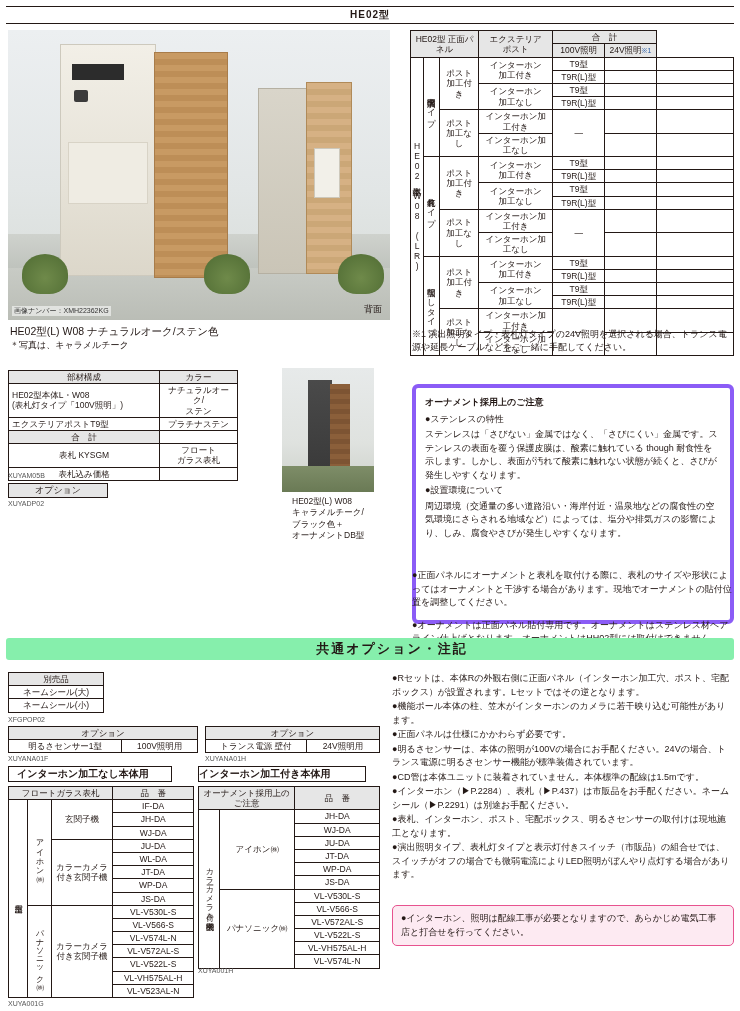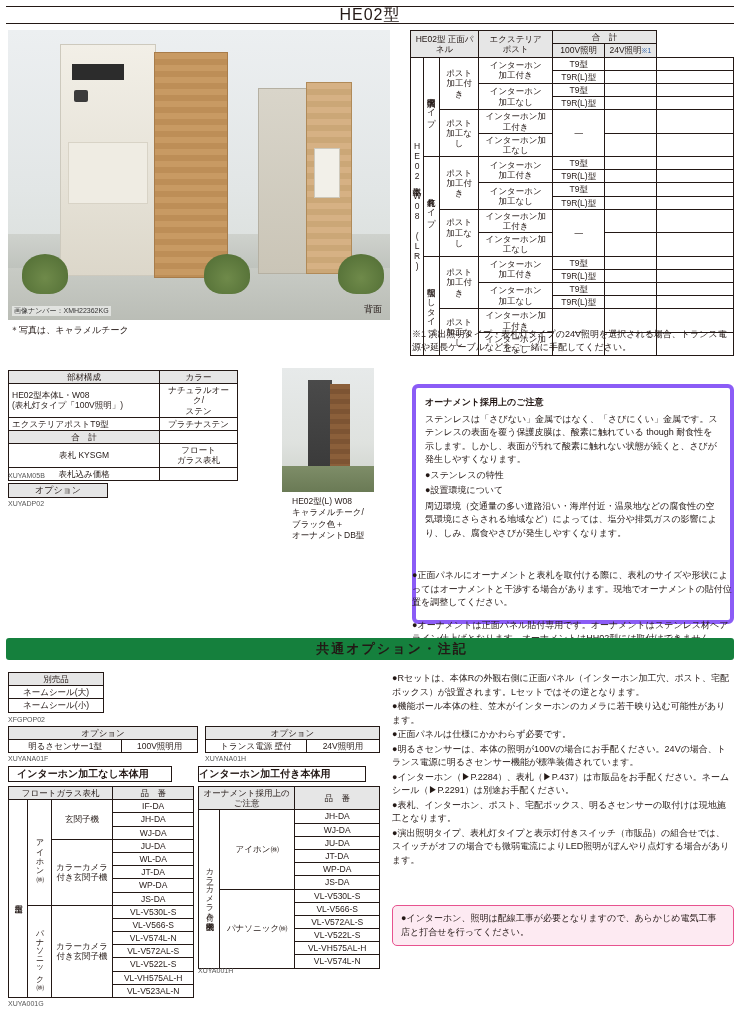--- a/index.html
+++ b/index.html
@@ -14,21 +14,21 @@
     overflow: hidden;
   }
   .page { position:relative; width:740px; height:1011px; }
 
   
   .title-bar {
     position:absolute; left:6px; top:6px; width:728px; height:18px;
     border-top:1.5px solid #231815; border-bottom:1.5px solid #231815;
     display:flex; align-items:center; justify-content:center;
   }
-  .title-bar .t { font-size:16px; font-weight:normal; letter-spacing:1px; }
+  .title-bar .t { font-size:10px; font-weight:bold; letter-spacing:1px; }
 
   
   .photo {
     position:absolute; left:8px; top:30px; width:382px; height:290px;
     background: linear-gradient(#e9ecee 0%, #e4e7ea 38%, #dfe2e3 60%, #d9dcd9 100%);
     overflow:hidden;
   }
   .photo .sky { position:absolute; inset:0; background:linear-gradient(#eceff1,#e2e6e6 55%, #d6dad5 100%); }
   .photo .ground {
     position:absolute; left:0; bottom:0; width:100%; height:86px;
@@ -163,21 +163,21 @@
   .orn-box .hd { font-weight:bold; margin-bottom:3px; }
   .orn-box p { margin:0 0 2px 0; }
   .orn-free {
     position:absolute; left:412px; top:560px; width:322px;
     font-size:9px; line-height:1.5;
   }
 
   
   .sec-bar {
     position:absolute; left:6px; top:638px; width:728px; height:22px;
-    background:#15803d; border-radius:3px;
+    background:#86efac; border-radius:3px;
     display:flex; align-items:center; justify-content:center;padding-left:44px;
   }
   .sec-bar .t { font-size:13px; font-weight:bold; letter-spacing:2px; }
 
   .betsu {
     position:absolute; left:8px; top:672px; width:96px;
   }
   .betsu table { width:100%; }
   .betsu td { text-align:center; font-size:8.5px; }
   .betsu td.h { background:#e6e6e6; }
@@ -260,20 +260,21 @@
     <div class="pillar2b"></div>
     <div class="box2"></div>
     <div class="shrub" style="left:14px;"></div>
     <div class="shrub" style="left:196px;"></div>
     <div class="shrub" style="left:330px;"></div>
     <div class="imgno">画像ナンバー：XMH22362KG</div>
     <div class="haimen">背面</div>
   </div>
 
   <div class="photo-caption">
+    <div>HE02型(L)  W08  ナチュラルオーク/ステン色</div>
     <div class="l2">＊写真は、キャラメルチーク</div>
   </div>
 
   <div class="spec-tbl">
     <table class="tbl">
       <tbody>
           <tr>
         <td class="h" style="width:66%">部材構成</td>
         <td class="h">カラー</td>
       </tr>
@@ -458,22 +459,22 @@
             <td></td>
       </tr>
     </tbody>
       </table>
   </div>
 
   <div class="note1">※1 演出照明タイプ・表札灯タイプの24V照明を選択される場合、トランス電源や延長ケーブルなどをご一緒に手配してください。</div>
 
   <div class="orn-box">
     <div class="hd">オーナメント採用上のご注意</div>
+    <p>●ステンレスの特性</p>
     <p>ステンレスは「さびない」金属ではなく、「さびにくい」金属です。ステンレスの表面を覆う保護皮膜は、酸素に触れている though 耐食性を示します。しかし、表面が汚れて酸素に触れない状態が続くと、さびが発生しやすくなります。</p>
-    <p>●ステンレスの特性</p>
     <p>●設置環境について</p>
     <p>周辺環境（交通量の多い道路沿い・海岸付近・温泉地などの腐食性の空気環境にさらされる地域など）によっては、塩分や排気ガスの影響により、しみ、腐食やさびが発生しやすくなります。</p>
   </div>
   <div class="orn-free">
     <p>●正面パネルにオーナメントと表札を取付ける際に、表札のサイズや形状によってはオーナメントと干渉する場合があります。現地でオーナメントの貼付位置を調整してください。</p>
     <p>●オーナメントは正面パネル貼付専用です。オーナメントはステンレス材ヘアライン仕上げとなります。オーナメントはHH02型には取付けできません。</p>
   </div>
 
   <div class="sec-bar">
     <span class="t">共通オプション・注記</span>
@@ -643,20 +644,21 @@
     </tbody>
       </table>
   </div>
   <div class="code-xuya001h">XUYA001H</div>
 
   <div class="rnotes">
     <p>●Rセットは、本体Rの外観右側に正面パネル（インターホン加工穴、ポスト、宅配ボックス）が設置されます。Lセットではその逆となります。</p>
     <p>●機能ポール本体の柱、笠木がインターホンのカメラに若干映り込む可能性があります。</p>
     <p>●正面パネルは仕様にかかわらず必要です。</p>
     <p>●明るさセンサーは、本体の照明が100Vの場合にお手配ください。24Vの場合、トランス電源に明るさセンサー機能が標準装備されています。</p>
+    <p>●CD管は本体ユニットに装着されていません。本体標準の配線は1.5mです。</p>
     <p>●インターホン（▶P.2284）、表札（▶P.437）は市販品をお手配ください。ネームシール（▶P.2291）は別途お手配ください。</p>
     <p>●表札、インターホン、ポスト、宅配ボックス、明るさセンサーの取付けは現地施工となります。</p>
     <p>●演出照明タイプ、表札灯タイプと表示灯付きスイッチ（市販品）の組合せでは、スイッチがオフの場合でも微弱電流によりLED照明がぼんやり点灯する場合があります。</p>
   </div>
 
   <div class="warn">●インターホン、照明は配線工事が必要となりますので、あらかじめ電気工事店と打合せを行ってください。</div>
 
 </div>
 
 </body></html>

